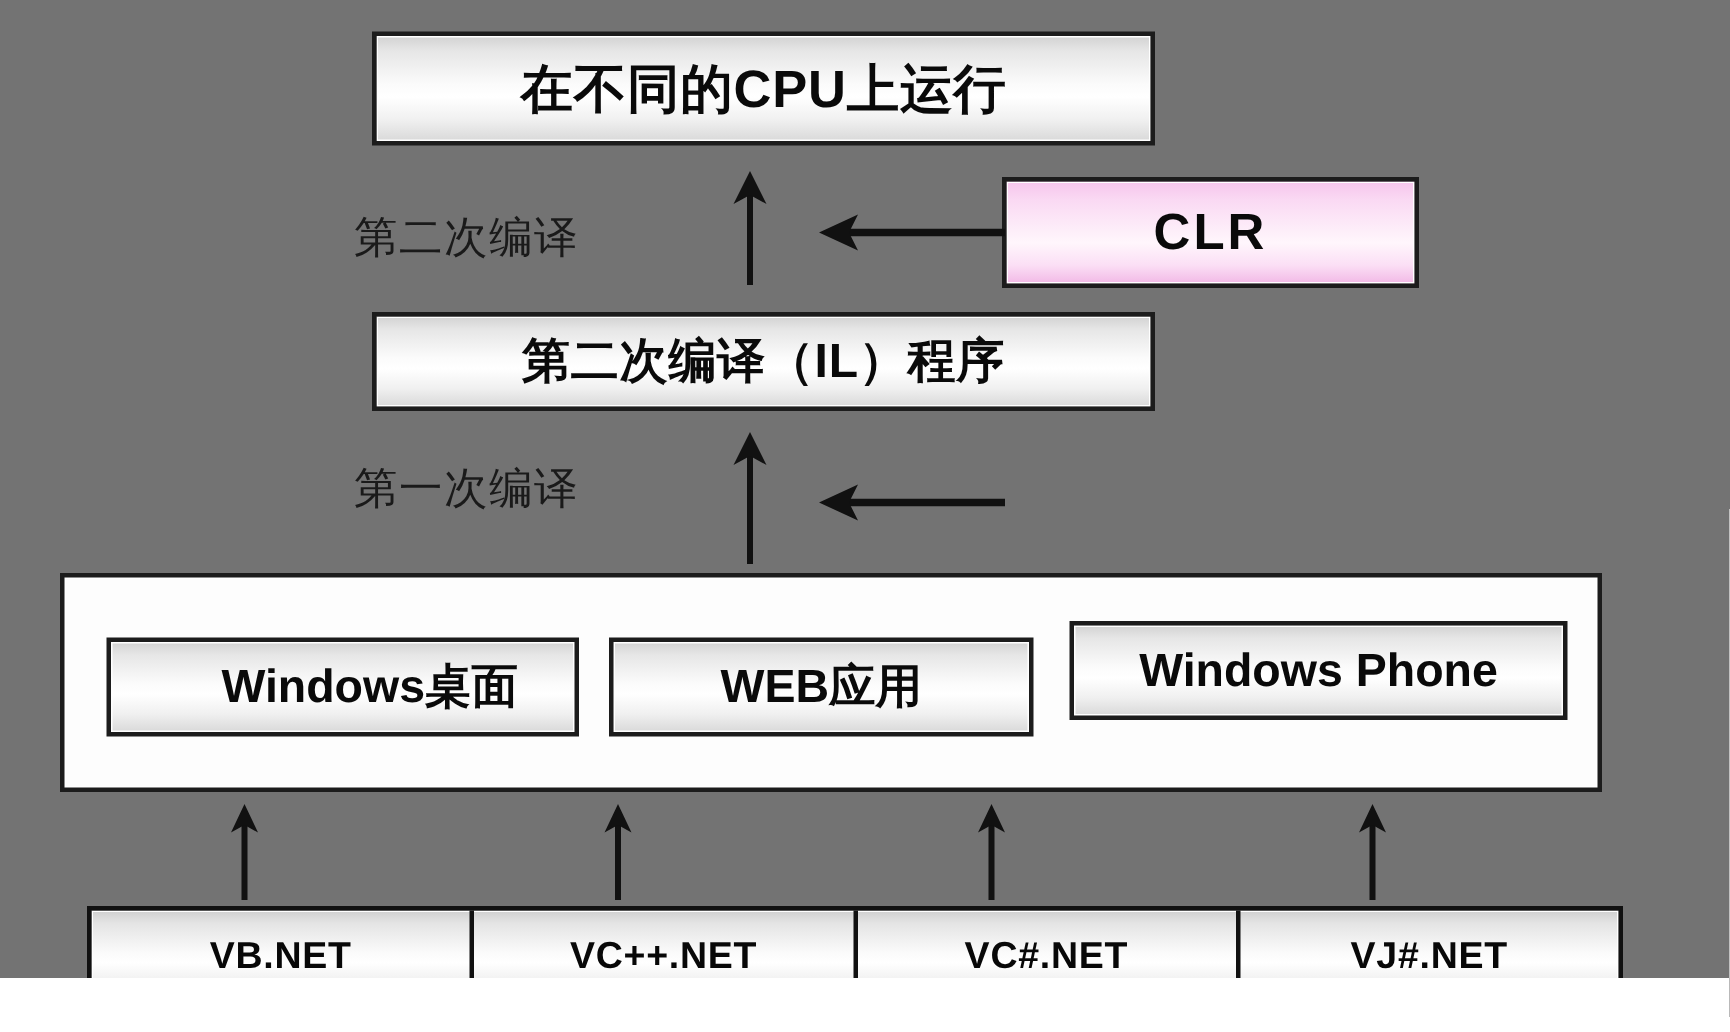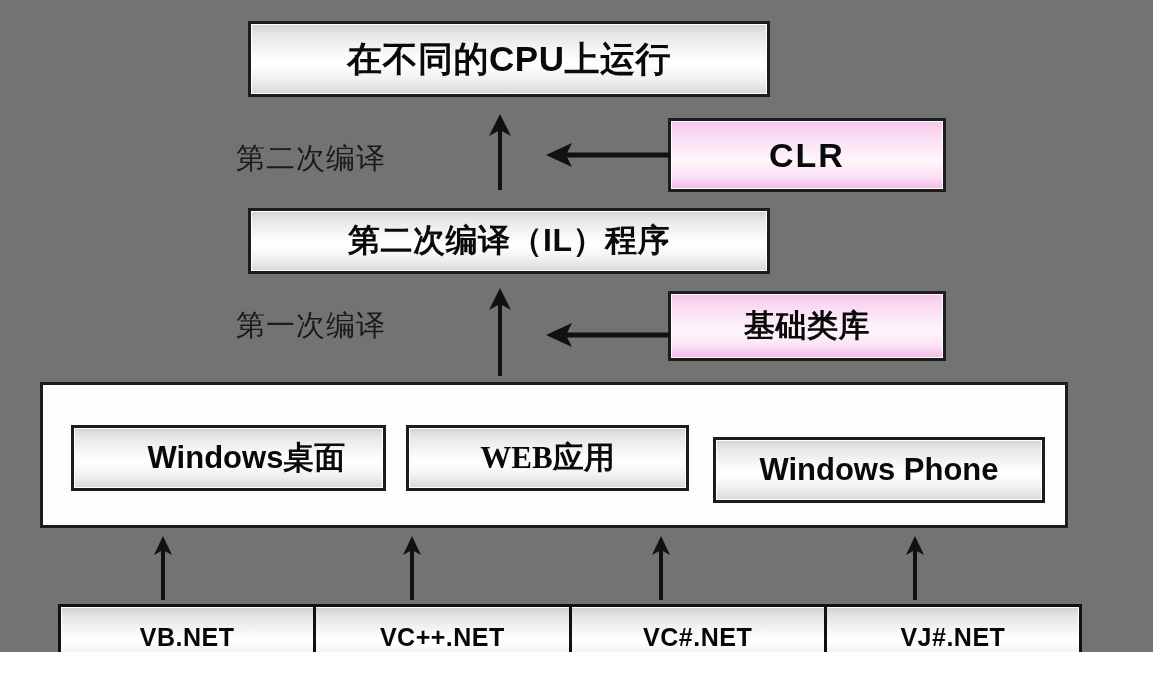--- a/index.html
+++ b/index.html
@@ -129,22 +129,22 @@
                 #d2d2d2 0%,
                 #e6e6e6 14%,
                 #fbfbfb 46%,
                 #ffffff 58%,
                 #f0f0f0 80%,
                 #d9d9d9 100%);
     box-shadow: inset 0 0 0 1px #ffffff;
     white-space: nowrap;
   }
   #plat-0 { left: 28px;  top: 40px; width: 315px; height: 66px; padding-left: 36px; }
-  #plat-1 { left: 363px; top: 40px; width: 283px; height: 66px; font-family: Liberation Serif, serif; }
-  #plat-2 { left: 670px; top: 52px; width: 332px; height: 66px; }
+  #plat-1 { left: 363px; top: 40px; width: 283px; height: 66px; }
+  #plat-2 { left: 670px; top: 29px; width: 332px; height: 66px; }
 
   
   #language-row {
     position: absolute;
     left: 58px; top: 604px; width: 1024px; height: 66px;
     box-sizing: border-box;
     border: 3px solid #111111;
     display: flex;
     background: linear-gradient(to bottom,
                 #cfcfcf 0%,
@@ -216,23 +216,20 @@
     <svg width="124" height="26" viewBox="0 0 124 26">
       <line x1="124" y1="13" x2="18" y2="13" stroke="#111" stroke-width="5"></line>
       <polygon points="0,13 26,1 20,13 26,25" fill="#111"></polygon>
     </svg>
   </div>
 
   <div class="box gray" id="box-il">
     <span>第二次编译（IL）程序</span>
   </div>
 
-  <div class="box pink" id="box-bcl">
-    <span>基础类库</span>
-  </div>
 
   <div class="step-label" id="label-first">第一次编译</div>
 
   <div class="arrow-up" id="arrow-up-first">
     <svg width="26" height="88" viewBox="0 0 26 88">
       <line x1="13" y1="88" x2="13" y2="12" stroke="#111" stroke-width="4"></line>
       <polygon points="13,0 24,22 13,16 2,22" fill="#111"></polygon>
     </svg>
   </div>
 

